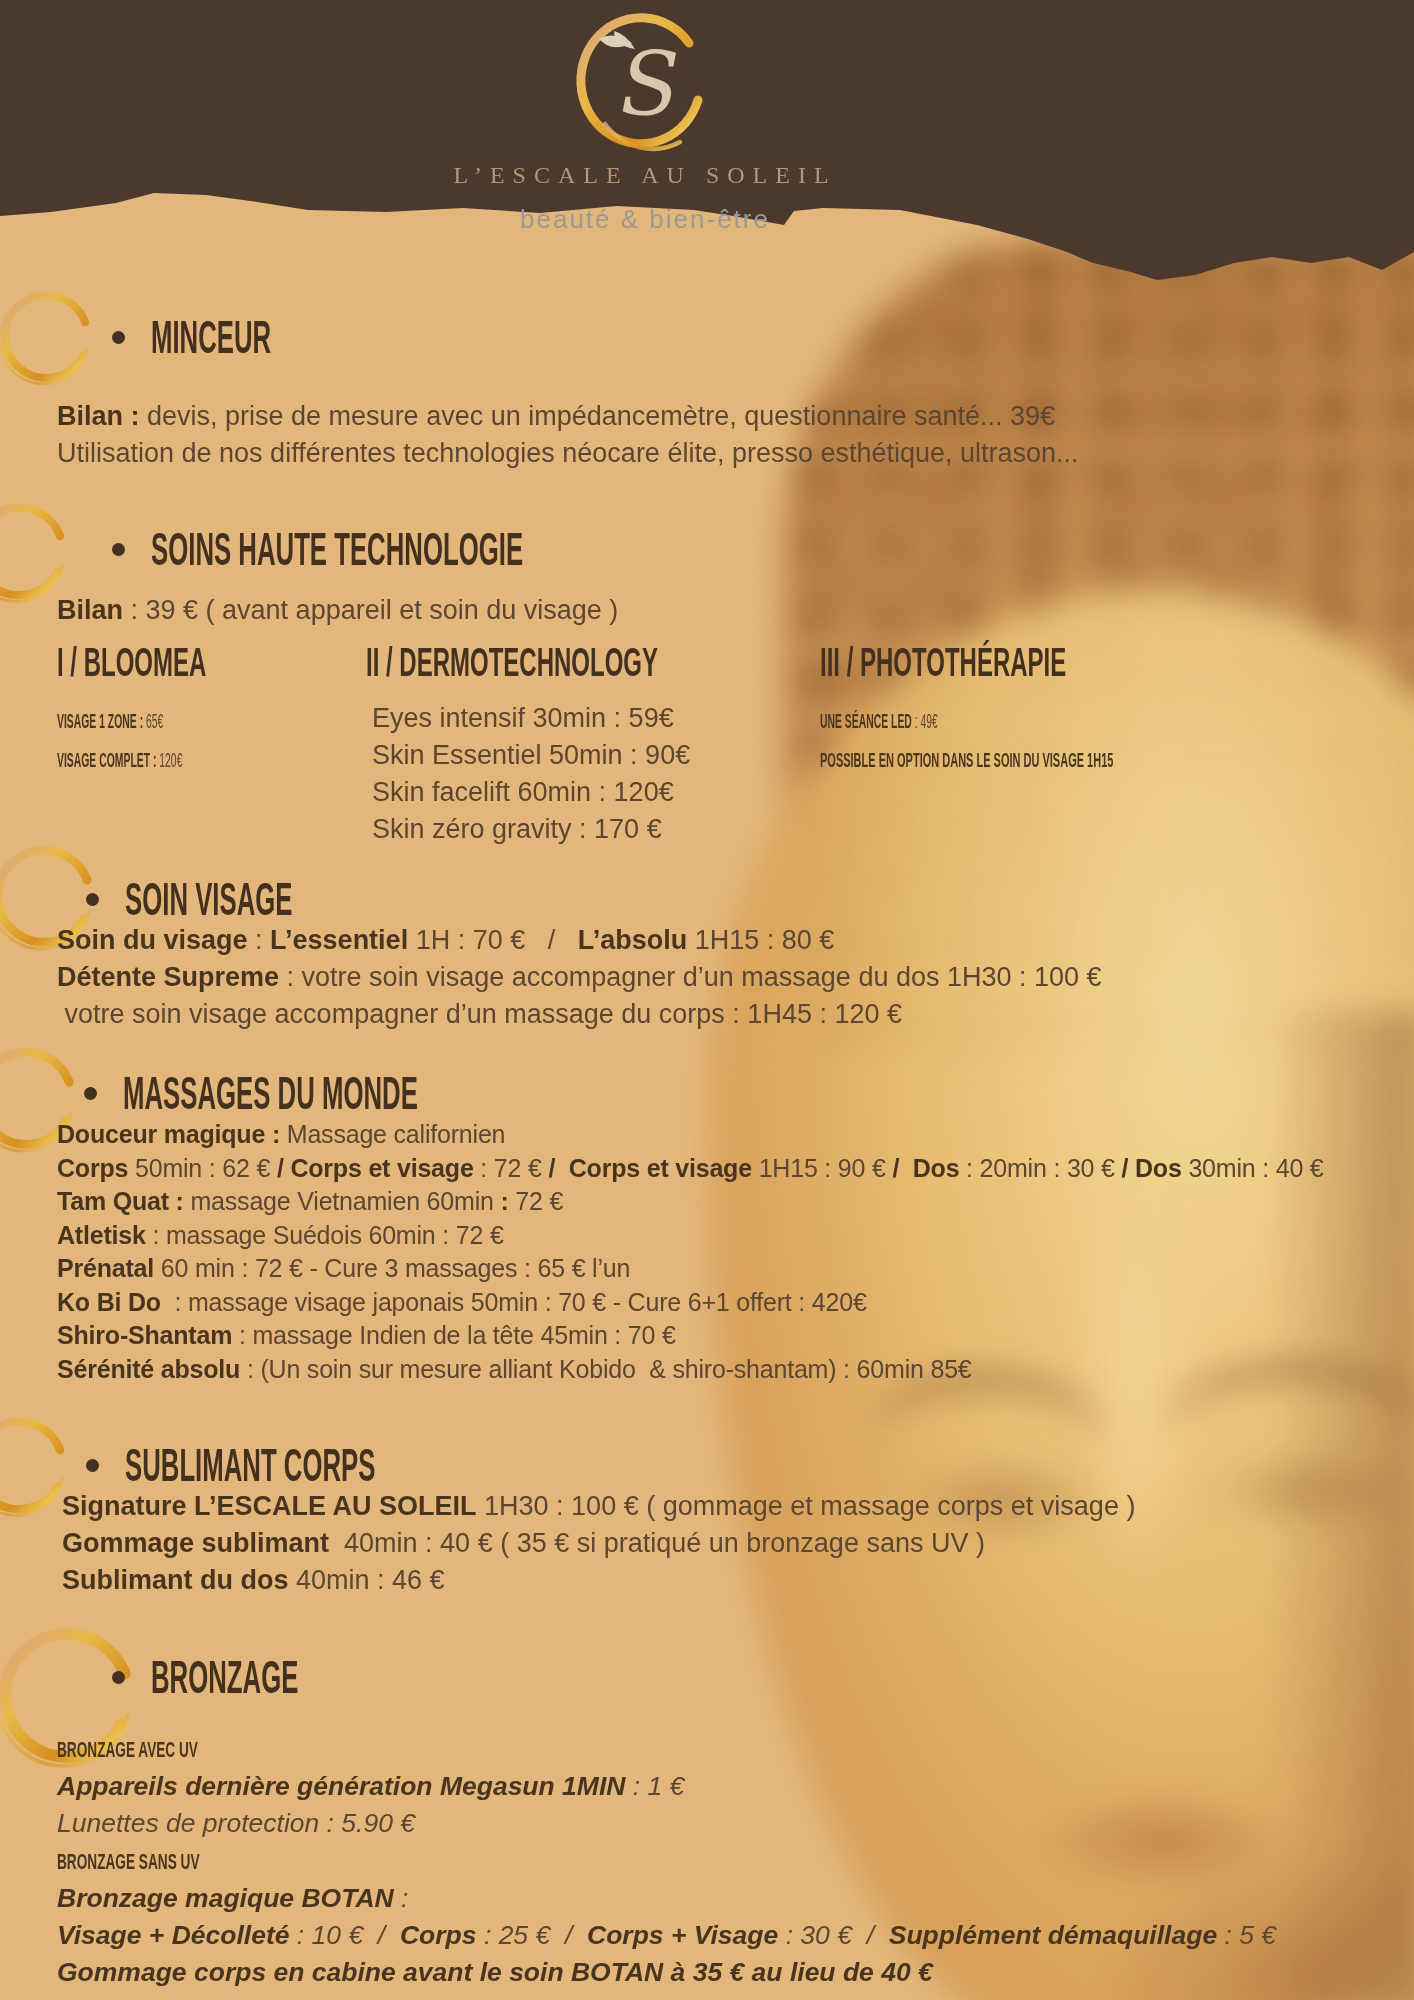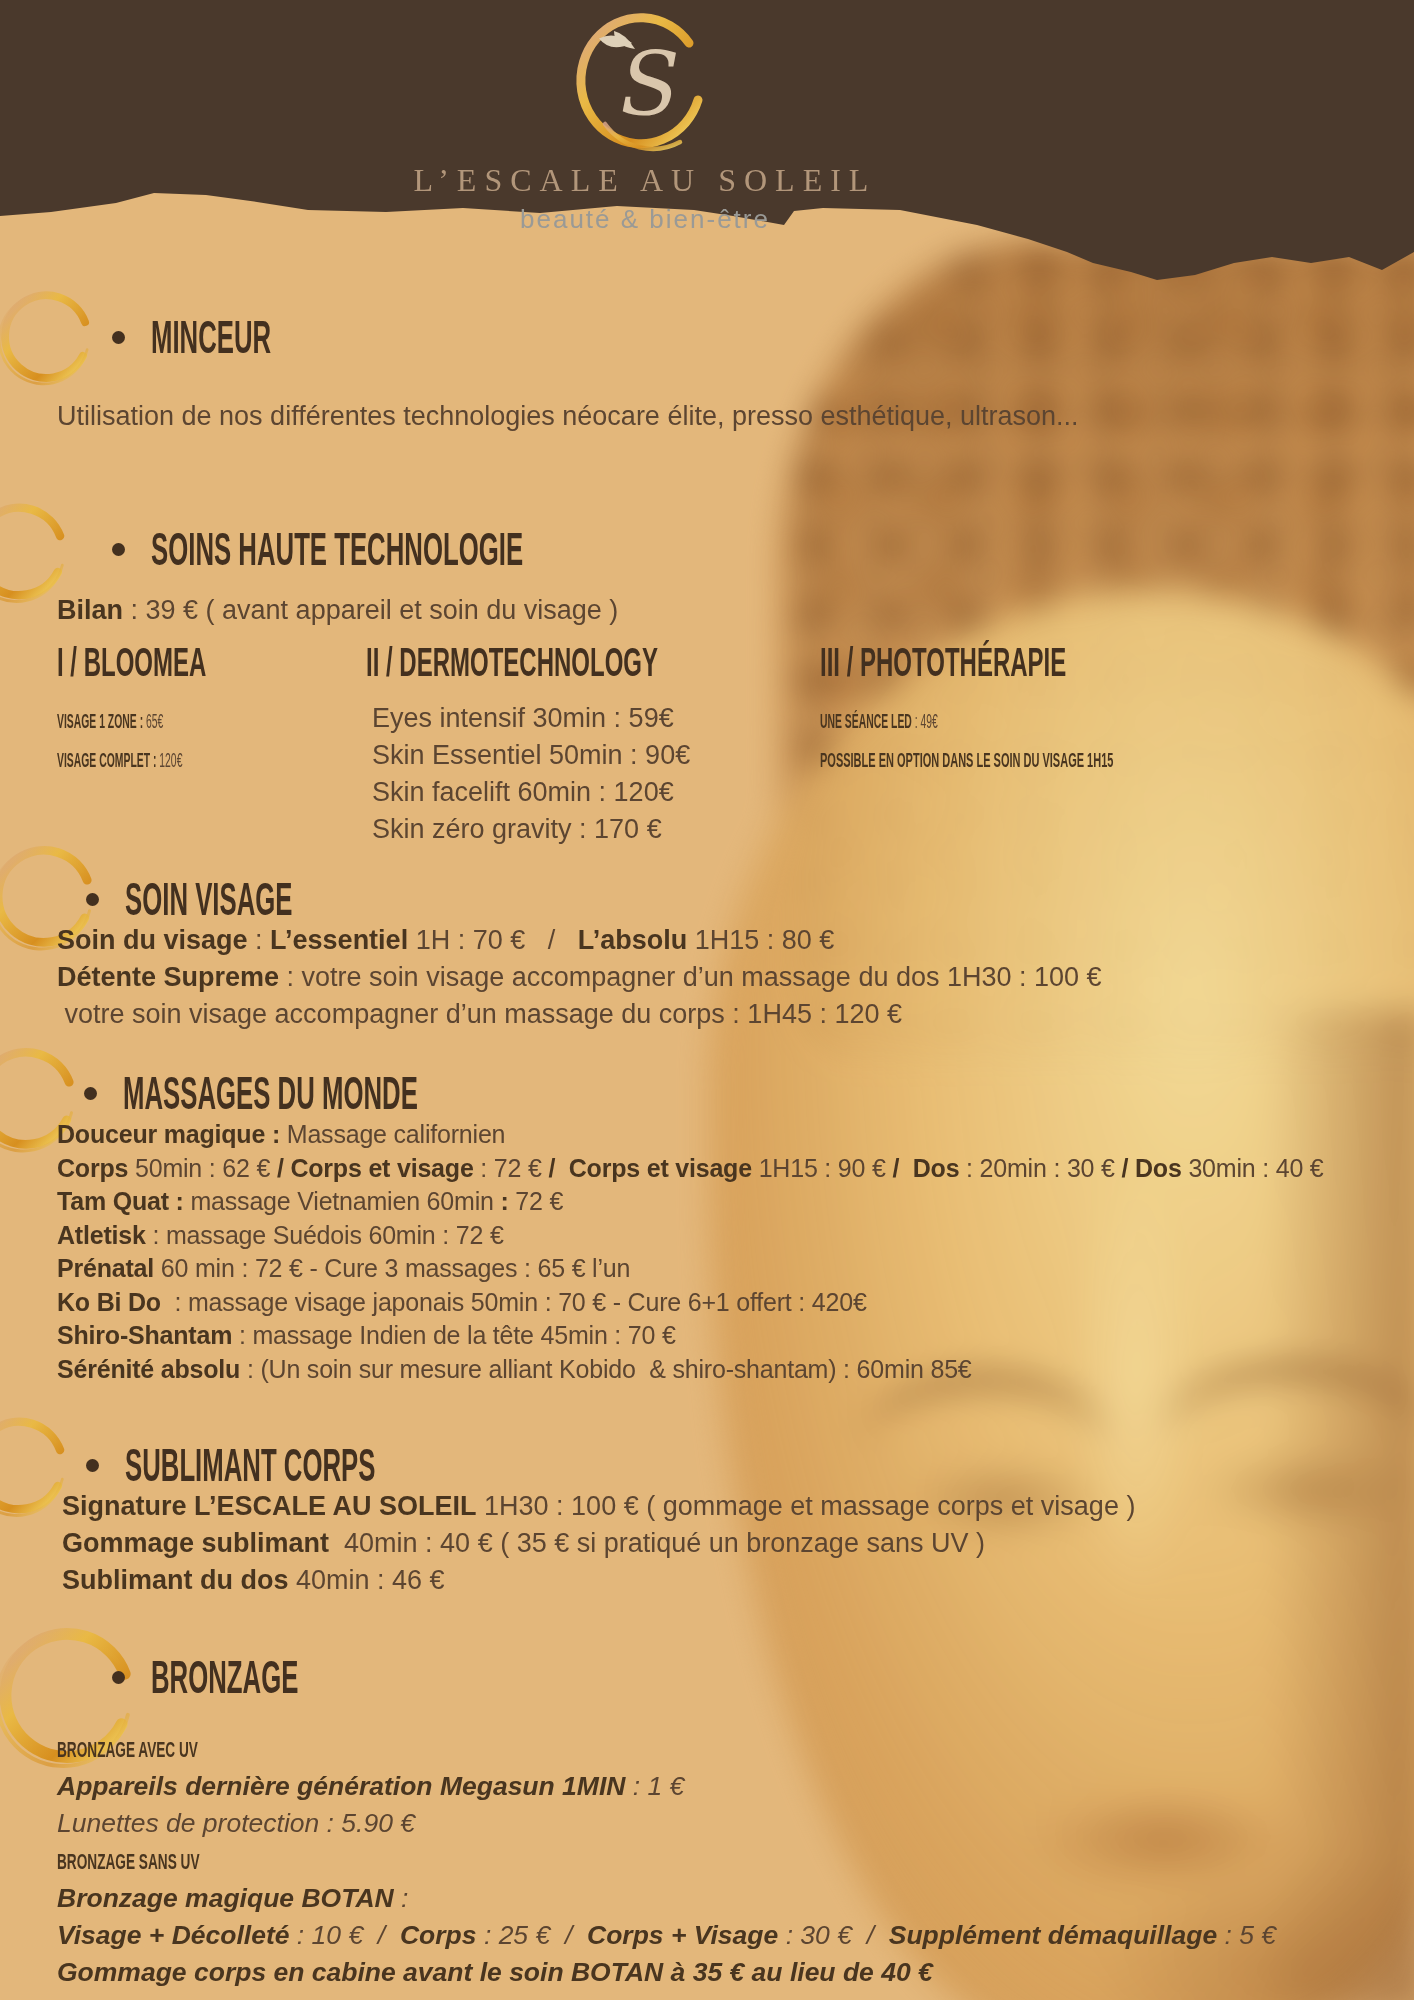--- a/index.html
+++ b/index.html
@@ -39,21 +39,21 @@
     background:radial-gradient(ellipse, rgba(150,92,42,.45), rgba(150,92,42,0) 72%);}
   .b-side{left:664px;top:820px;width:160px;height:1000px;
     background:linear-gradient(90deg, rgba(140,85,40,0), rgba(140,85,40,.50));}
 
   
   .header{position:absolute;left:0;top:0;width:1414px;height:300px;z-index:3;}
   .header svg.torn{position:absolute;left:0;top:0;}
   .logo-svg{position:absolute;left:572px;top:10px;width:150px;height:150px;}
   .brandwrap{position:absolute;left:0;top:0;width:1290px;text-align:center;}
   .brand-name{position:absolute;left:0;right:0;top:162px;
-    font-family:"Liberation Serif",serif;font-size:32px;letter-spacing:8px;
+    font-family:"Liberation Serif",serif;font-size:24px;letter-spacing:8px;
     color:#b2967a;white-space:nowrap;}
   .brand-tag{position:absolute;left:0;right:0;top:204px;
     font-size:26px;letter-spacing:2px;color:#9a9a96;}
 
   
   .content{position:absolute;inset:0;z-index:2;}
   .ring{position:absolute;}
   .heading{position:absolute;display:flex;align-items:center;height:50px;text-align:right;}
   .dot{width:13px;height:13px;border-radius:50%;background:#43301f;margin-right:26px;flex:none;}
   .htxt{display:inline-block;white-space:nowrap;font-weight:bold;font-size:46px;
@@ -125,20 +125,21 @@
       </svg>
     <svg class="ring" style="left:-8px;top:1620px;width:158px;height:158px">
         <use href="#ringsym"></use>
       </svg>
 
     <div class="heading" style="left:112px;top:312px">
       <span class="dot"></span>
       <span class="htxt">MINCEUR</span>
     </div>
     <div class="block" style="left:57px;top:398px">
+      <div class="line"><b>Bilan :</b><span> devis, prise de mesure avec un impédancemètre, questionnaire santé... 39€</span></div>
       <div class="line"><span>Utilisation de nos différentes technologies néocare élite, presso esthétique, ultrason...</span></div>
     </div>
 
     <div class="heading" style="left:112px;top:524px">
       <span class="dot"></span>
       <span class="htxt">SOINS HAUTE TECHNOLOGIE</span>
     </div>
     <div class="block" style="left:57px;top:592px">
       <div class="line"><b>Bilan</b><span> : 39 € ( avant appareil et soin du visage )</span></div>
     </div>

